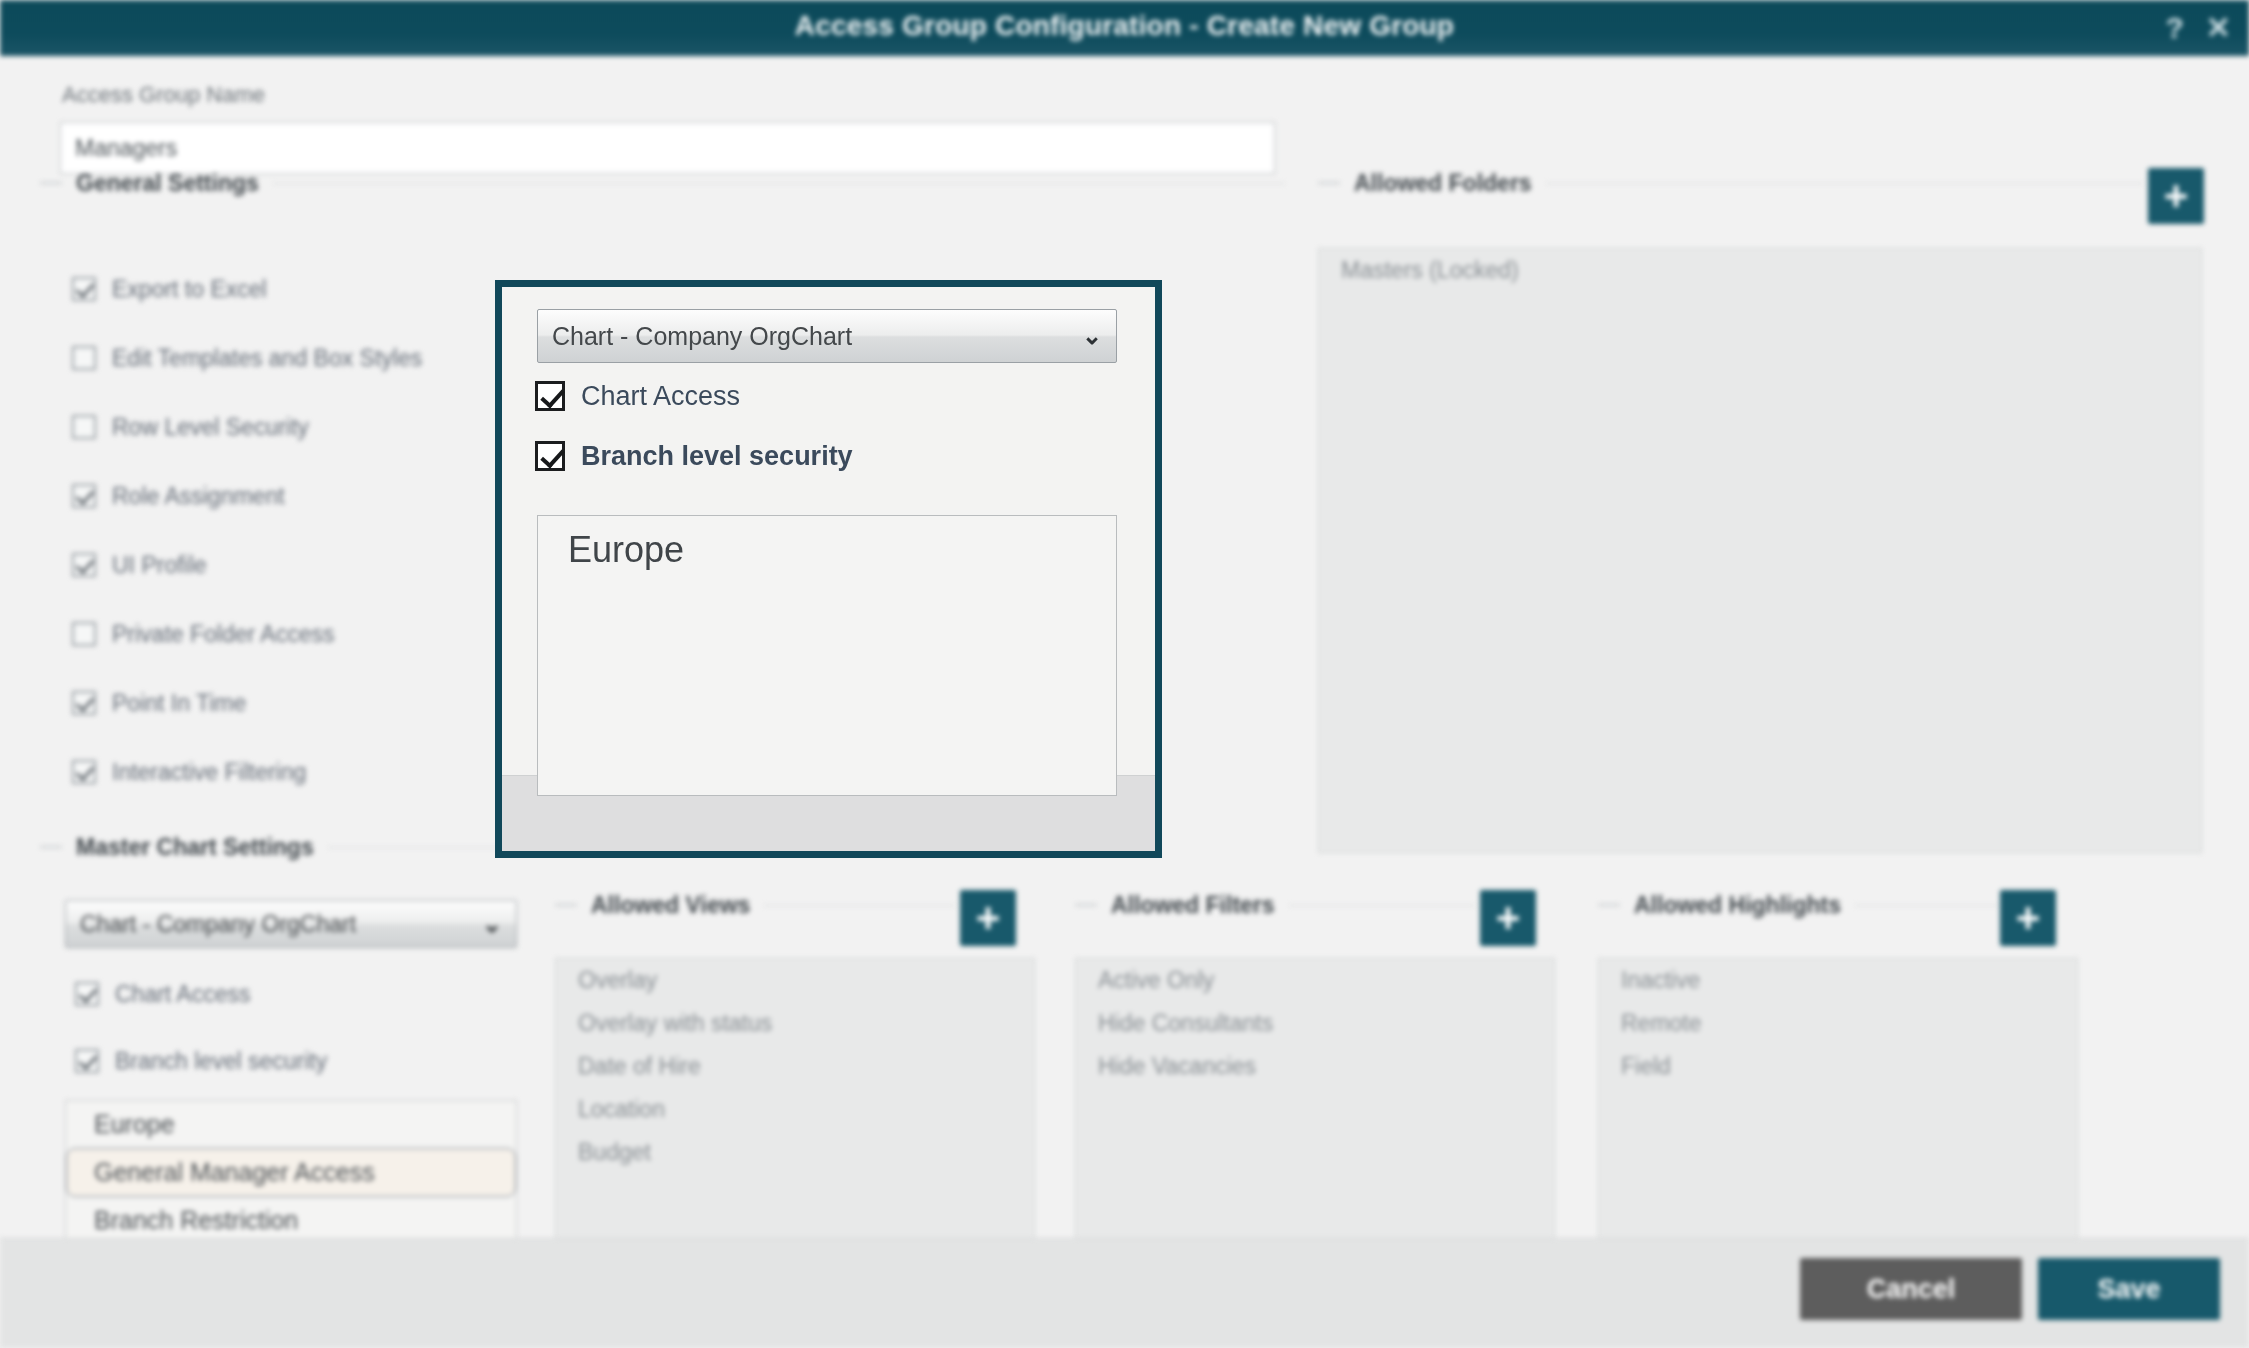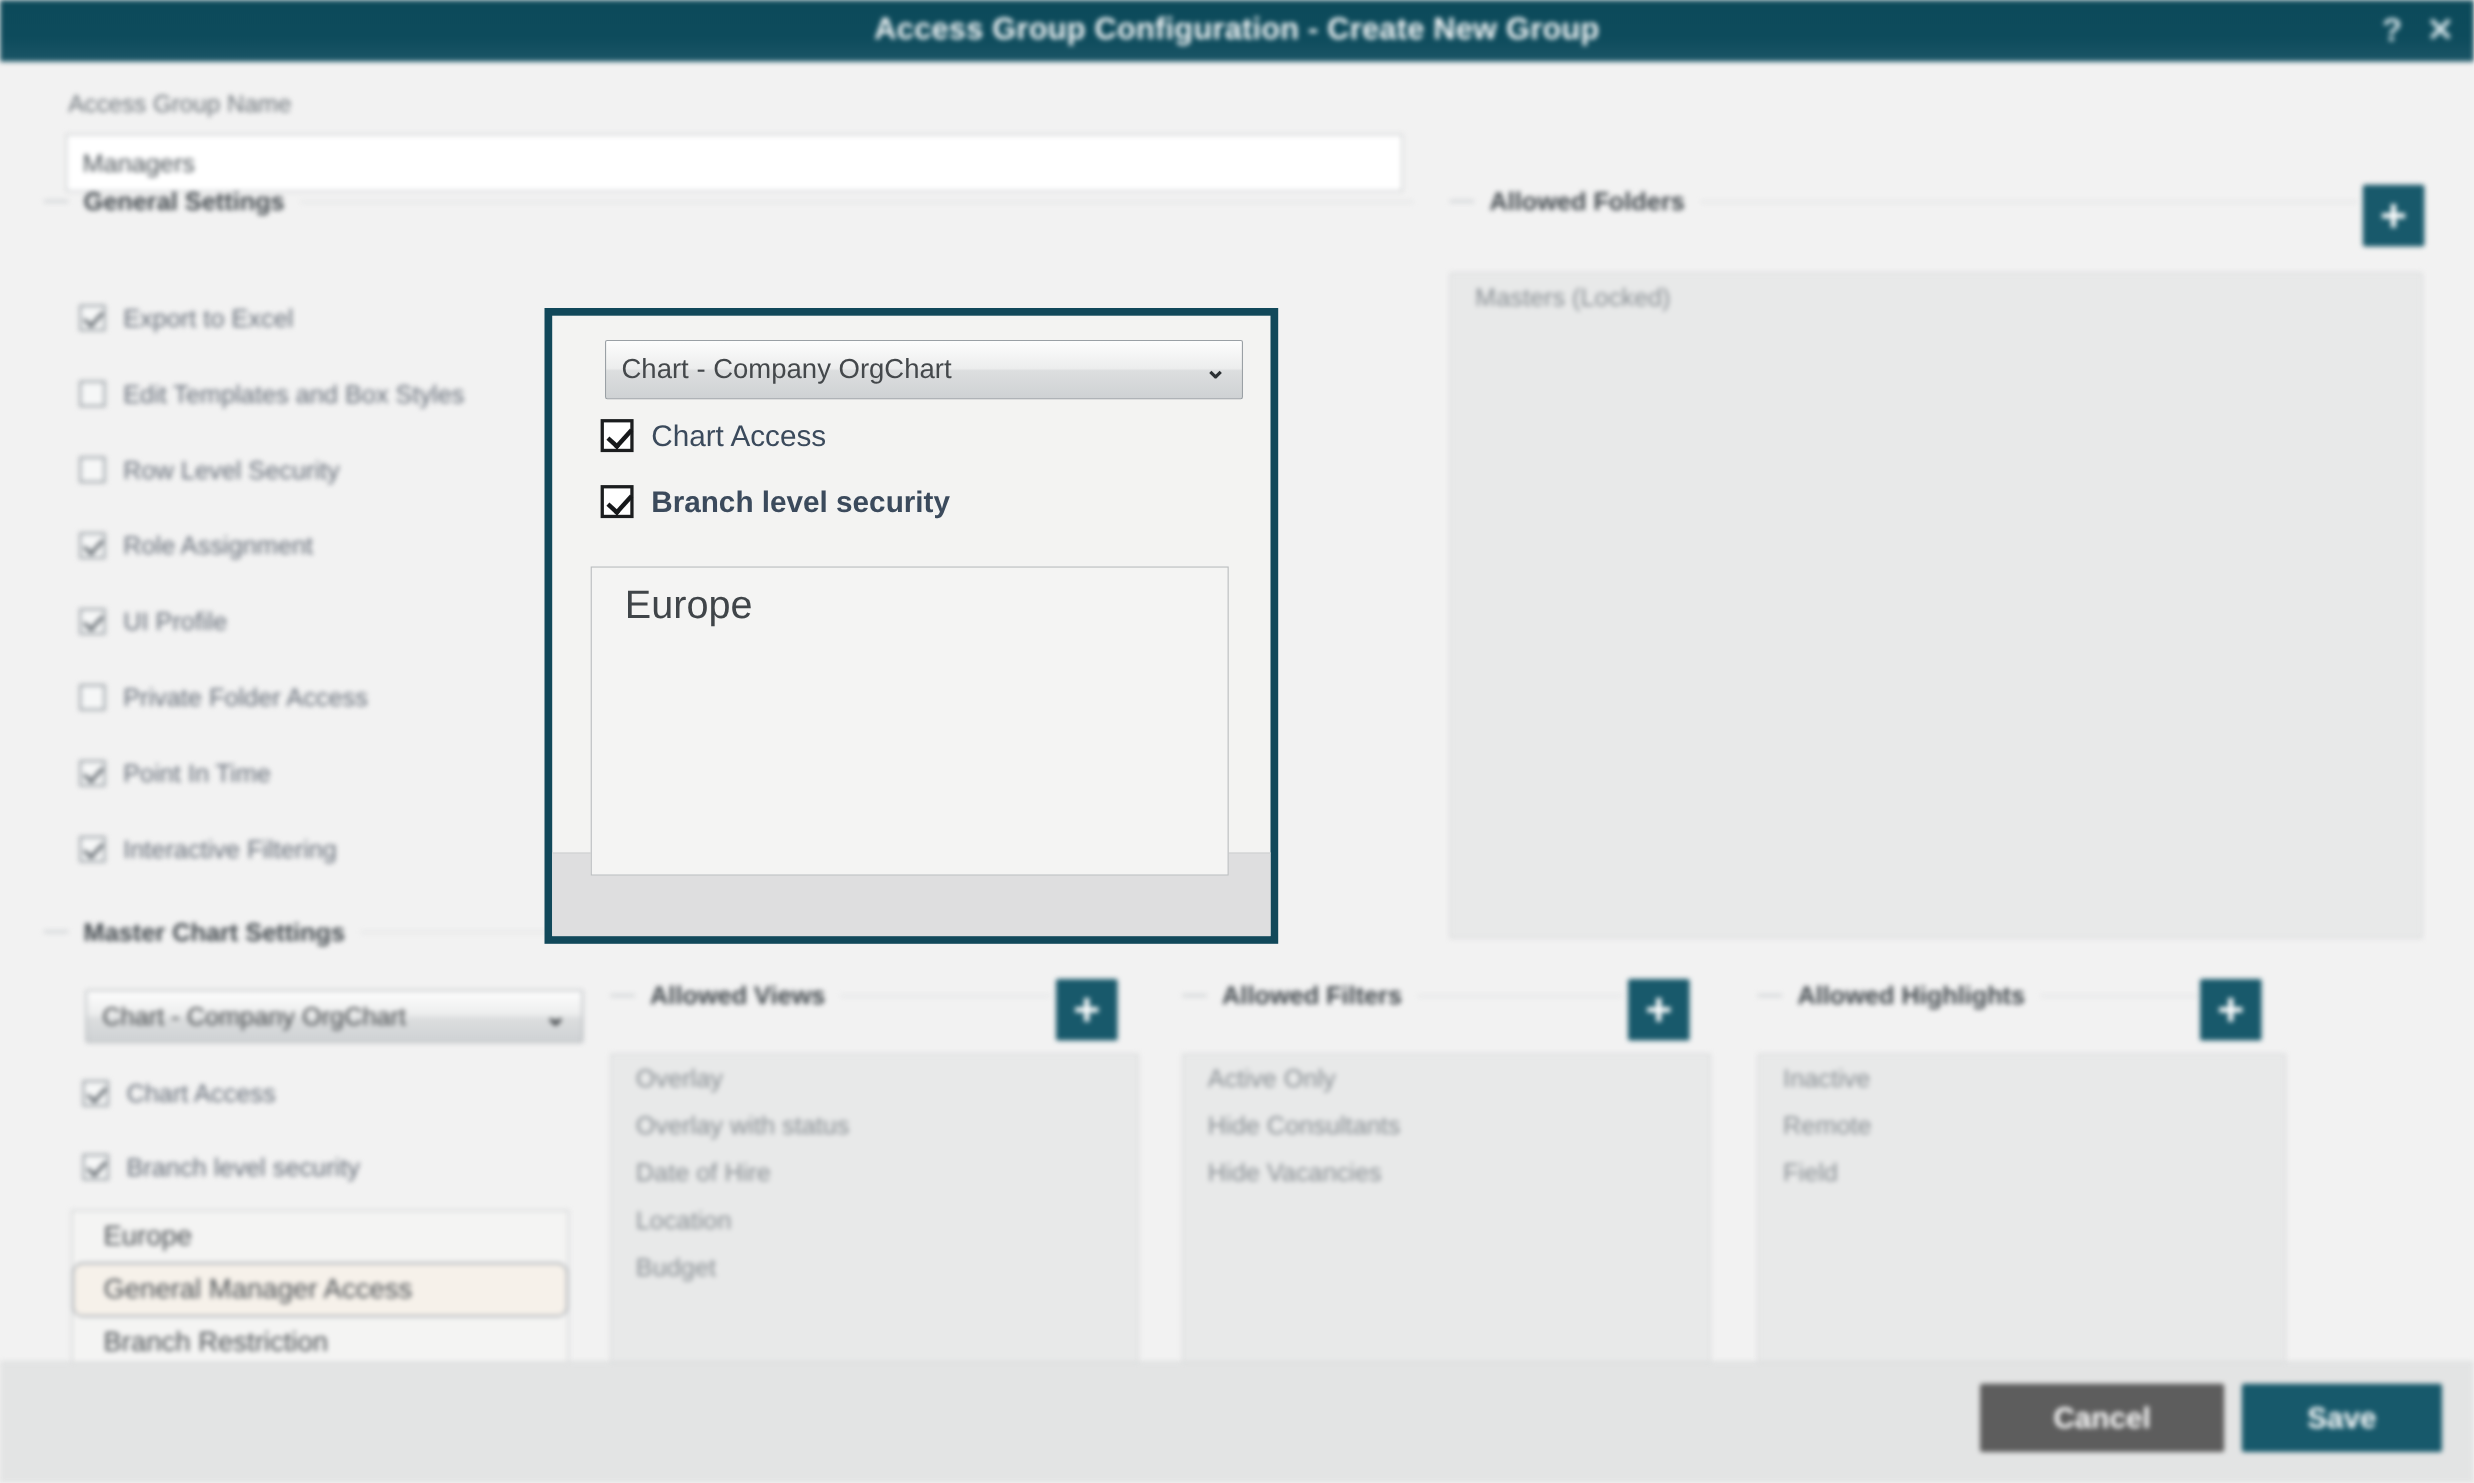--- a/index.html
+++ b/index.html
@@ -141,21 +141,20 @@
   
   .sel {
     position: absolute;
     background: linear-gradient(180deg, #fdfdfd 0%, #eceded 48%, #dcdedf 52%, #cfd2d4 100%);
     border: 1px solid #9aa0a5;
     border-radius: 2px;
     display: flex;
     align-items: center;
     padding: 0 14px;
     cursor: pointer;
-    margin-left: 13px;
   }
   .sel-text {
     font-size: 25px;
     color: #44484b;
     flex: 1 1 auto;
     white-space: nowrap;
     overflow: hidden;
   }
   .sel-arrow {
     font-size: 24px;
@@ -255,21 +254,21 @@
     position: absolute;
     left: 0; bottom: 0;
     width: 100%; height: 76px;
     background: #dededf;
     border-top: 1px solid #cfd1d2;
   }
   #popup .sel {
     left: 35px; top: 22px;
     width: 580px; height: 54px;
   }
-  #popup .cb-row { left: 44px; }
+  #popup .cb-row { left: 33px; }
   #popup .cb-box {
     width: 30px; height: 30px;
     border: 3px solid #1b1d1f;
     background: #ffffff;
   }
   #popup .cb-box.checked::after {
     left: 8px; top: 1px;
     width: 9px; height: 18px;
     border-color: #16181a;
     border-width: 0 4px 4px 0;

